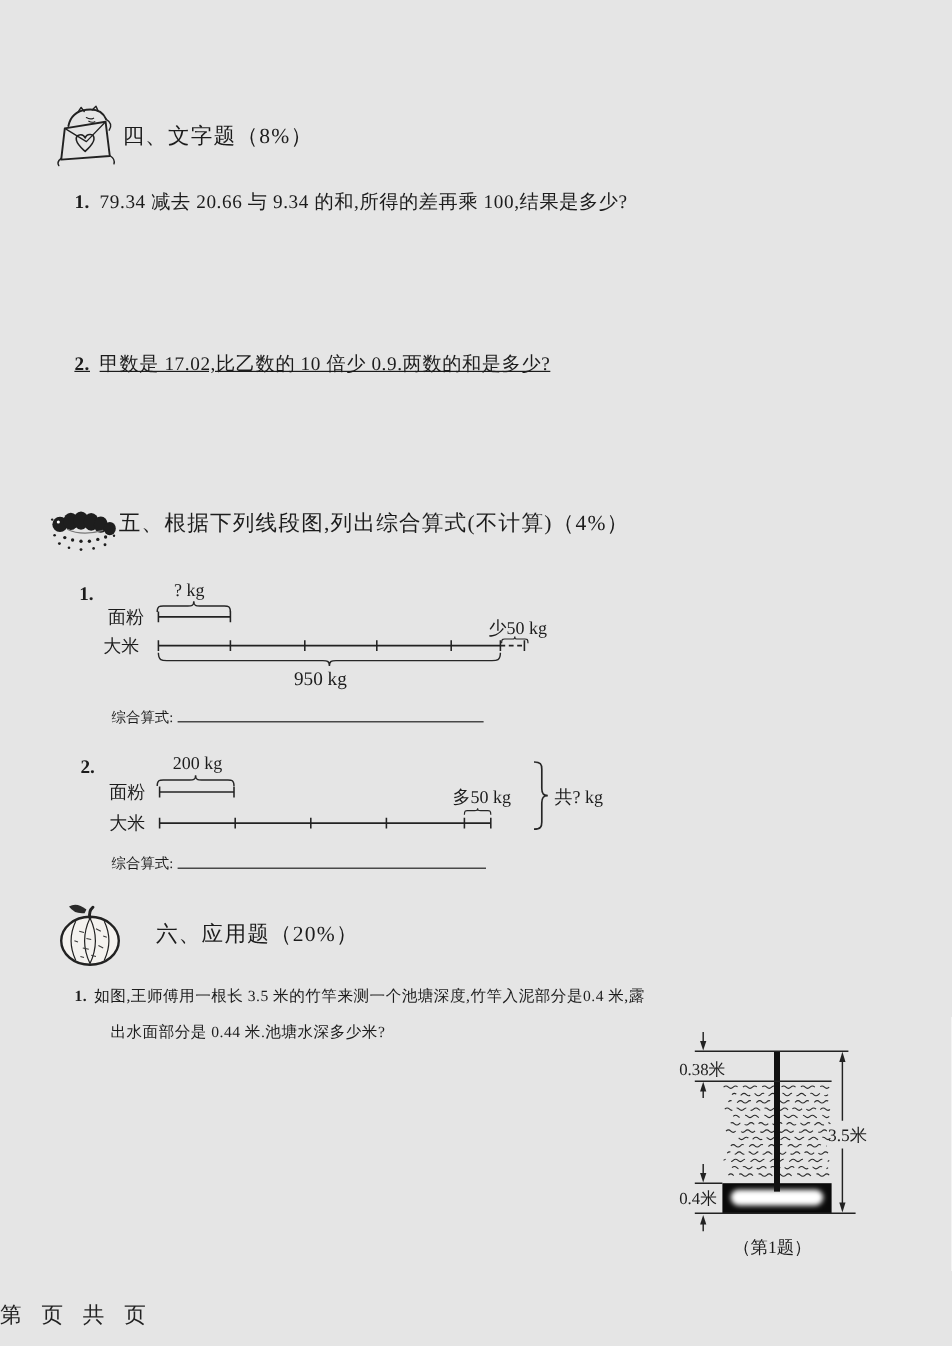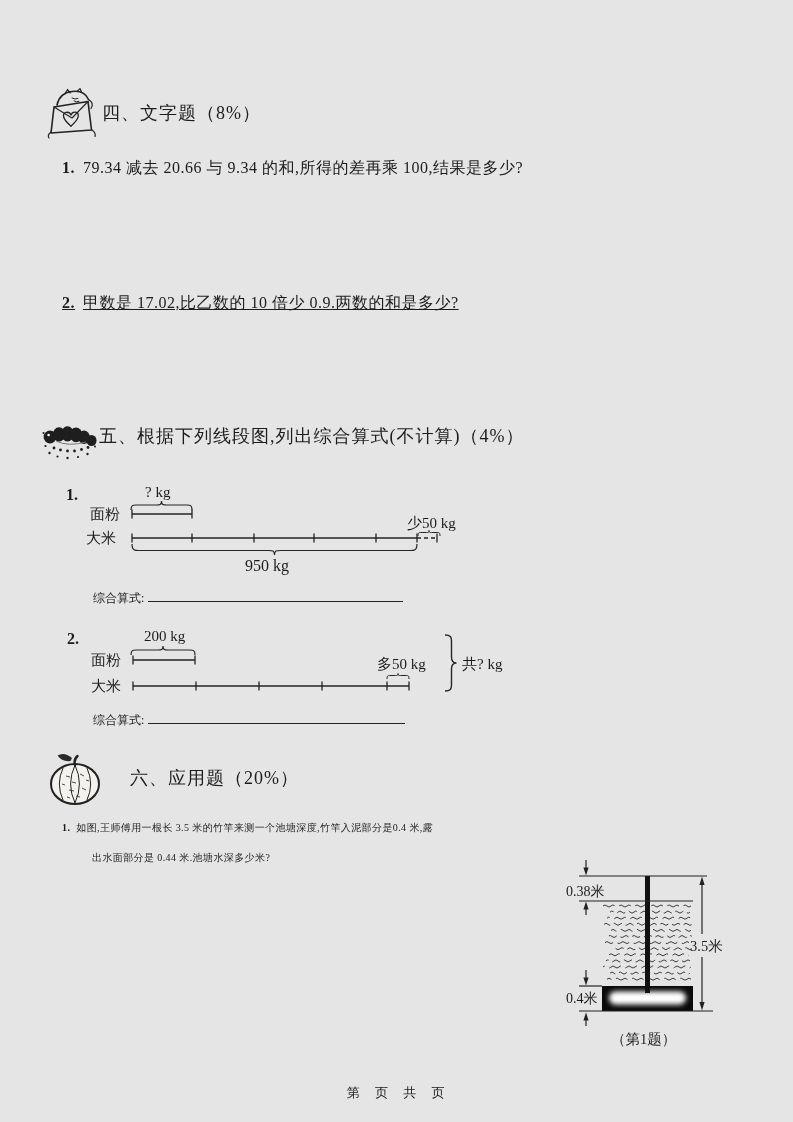--- a/index.html
+++ b/index.html
@@ -4,25 +4,25 @@
 <style>
   html,body{margin:0;padding:0;background:#ffffff;}
   .page{
     position:relative;width:793px;height:1122px;background:#e5e5e5;
     font-family:"Liberation Serif","DejaVu Serif",serif;color:#1c1c1c;overflow:hidden;
   }
   .abs{position:absolute;}
   .sec-title{font-size:18px;letter-spacing:1px;white-space:nowrap;}
   .prob{font-size:16px;white-space:nowrap;letter-spacing:0.5px;text-align:right;}
   .prob .num{font-weight:bold;margin-right:8px;}
-  .prob6{font-size:10px;white-space:nowrap;letter-spacing:0.4px;}
+  .prob6{font-size:13px;white-space:nowrap;letter-spacing:0.4px;}
   .prob6 .num{font-weight:bold;margin-right:6px;}
   .expr{font-size:12px;white-space:nowrap;}
   .blank{display:inline-block;border-bottom:1.6px solid #222;height:1.05em;vertical-align:baseline;margin-left:4px;}
-  .footer{width:100%;text-align:center;font-size:13px;word-spacing:8px;letter-spacing:2px;color:#222;}
+  .footer{width:100%;text-align:left;font-size:18px;word-spacing:8px;letter-spacing:2px;color:#222;}
   svg text{font-family:"Liberation Serif","DejaVu Serif",serif;fill:#1c1c1c;}
   svg .seg{stroke:#222;stroke-width:1.4;fill:none;}
   svg .tick{stroke:#222;stroke-width:1.3;}
   svg .brace{stroke:#262626;stroke-width:1.2;fill:none;}
   svg .dim{stroke:#222;stroke-width:1.2;fill:none;}
   svg .dimhead{fill:#222;stroke:none;}
   svg .sketch{stroke:#222;fill:none;stroke-width:1.6;stroke-linecap:round;stroke-linejoin:round;}
 </style>
 </head>
 <body>

